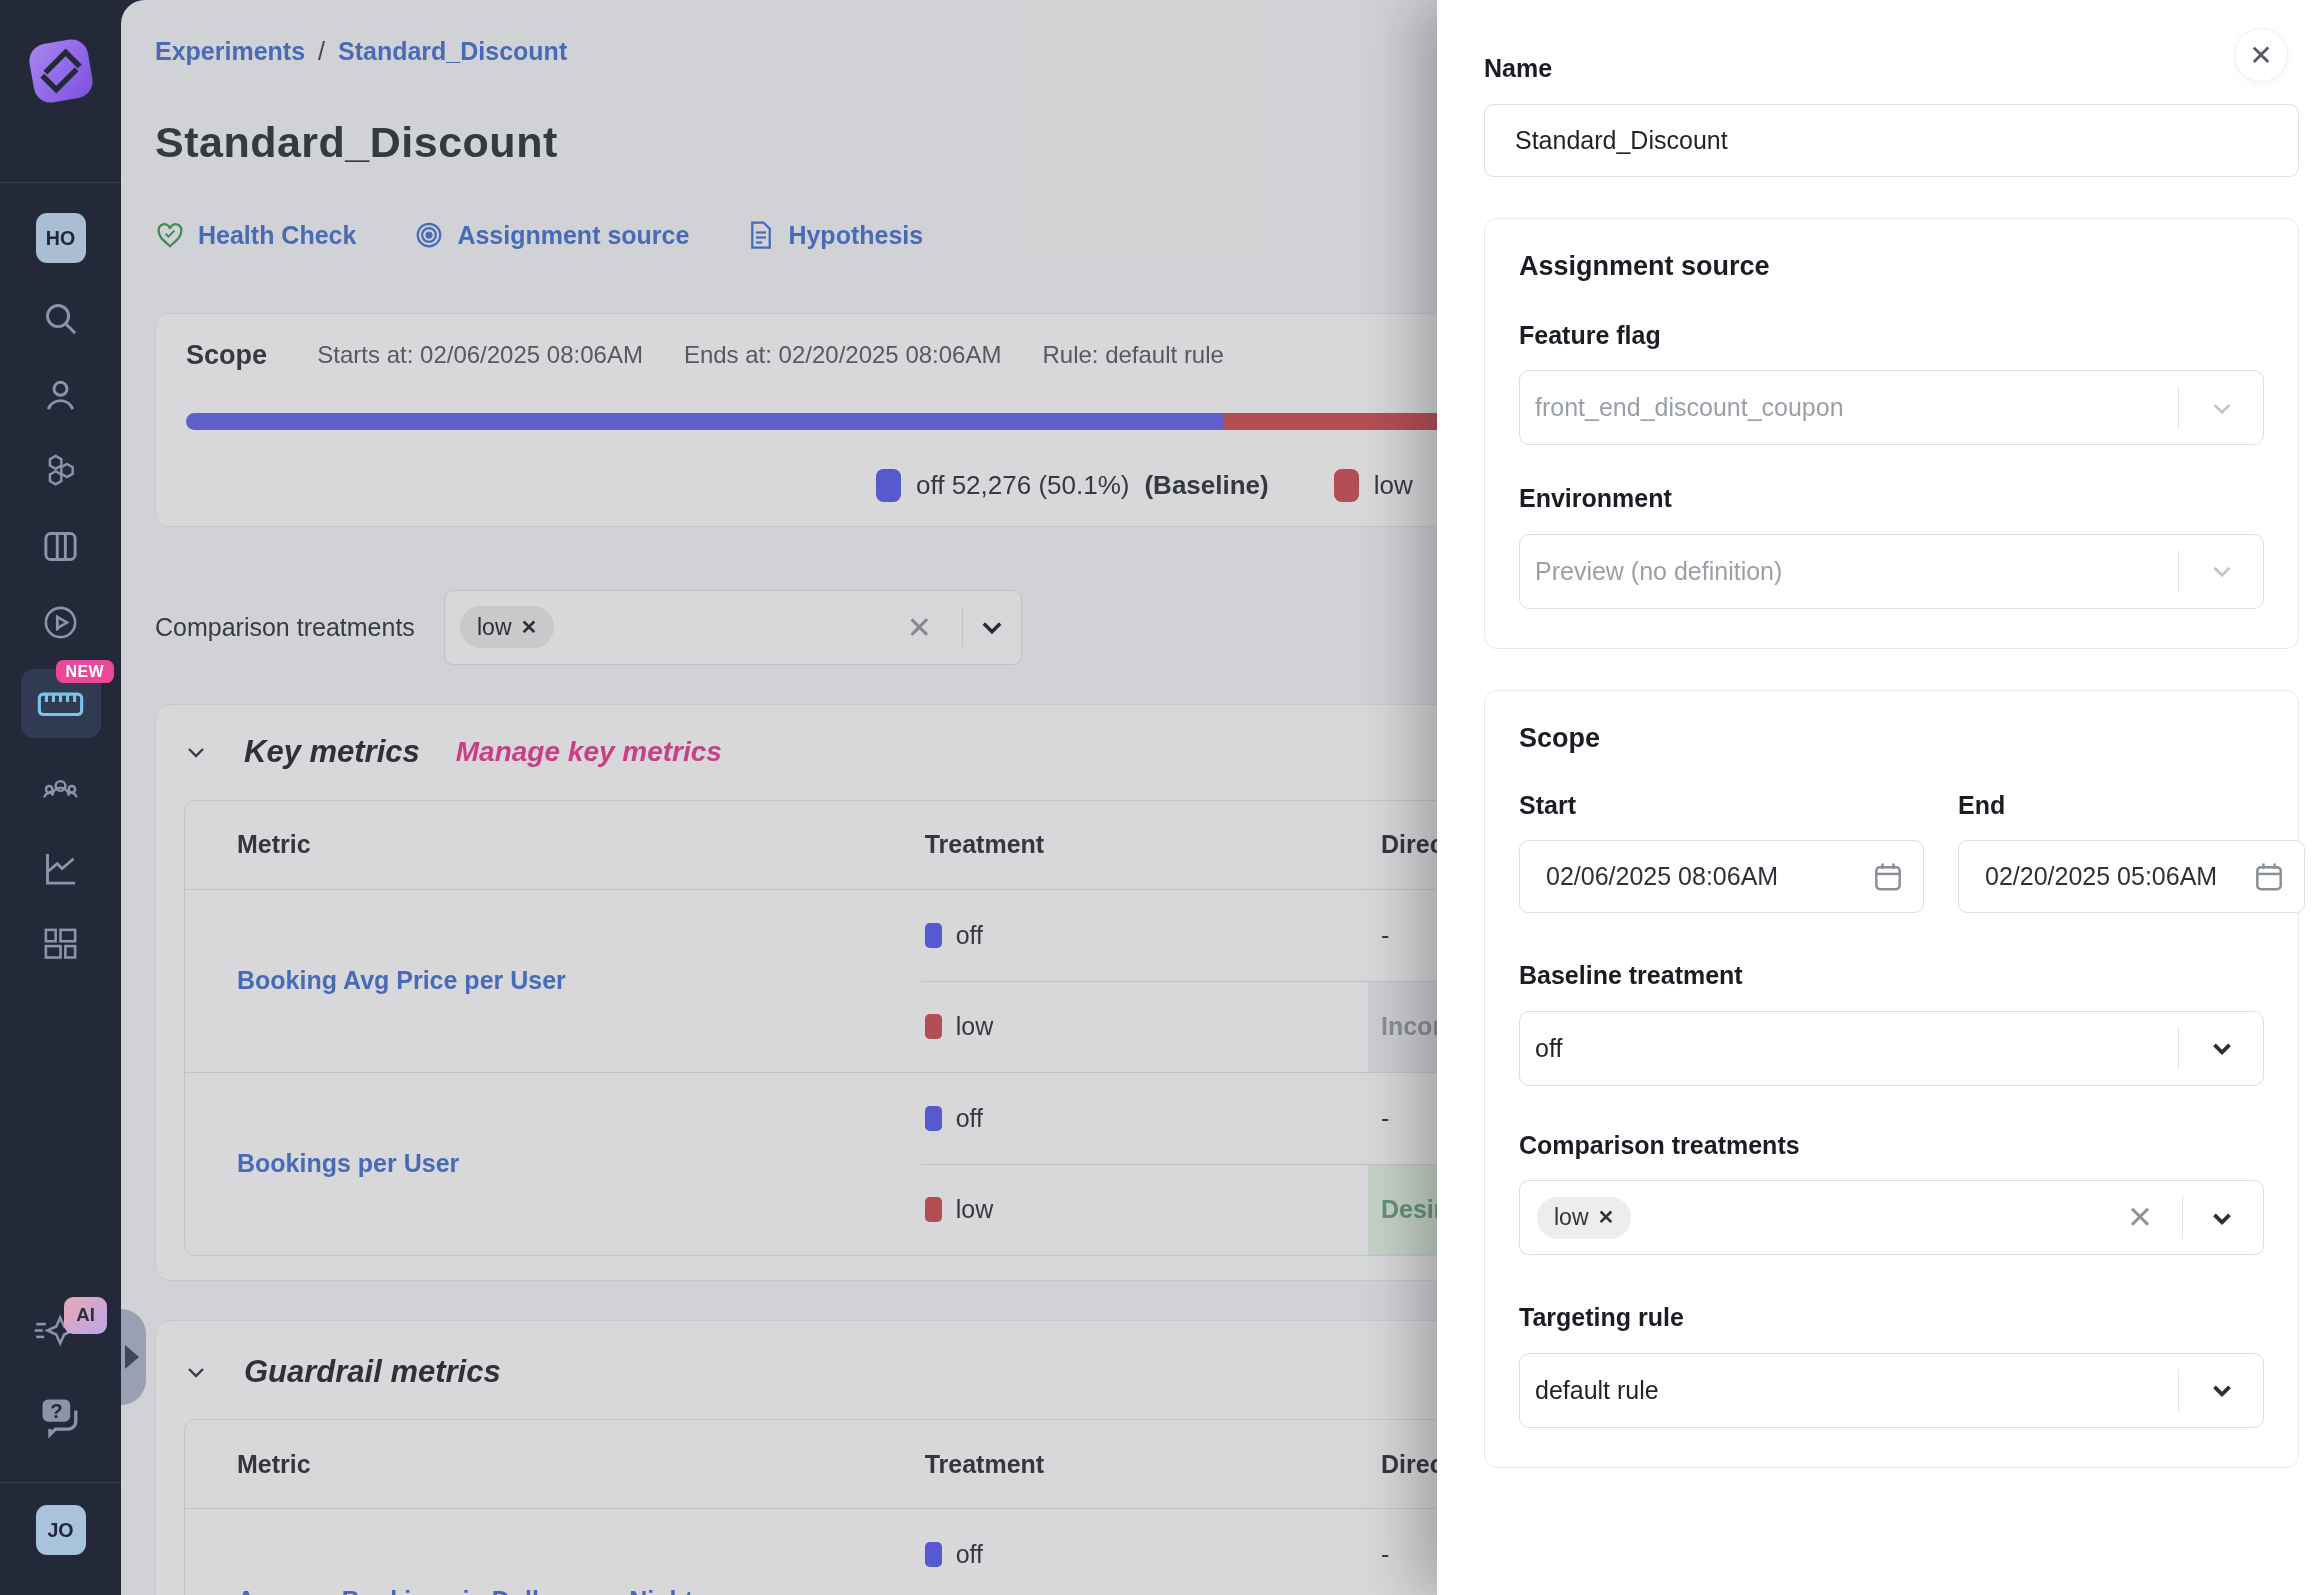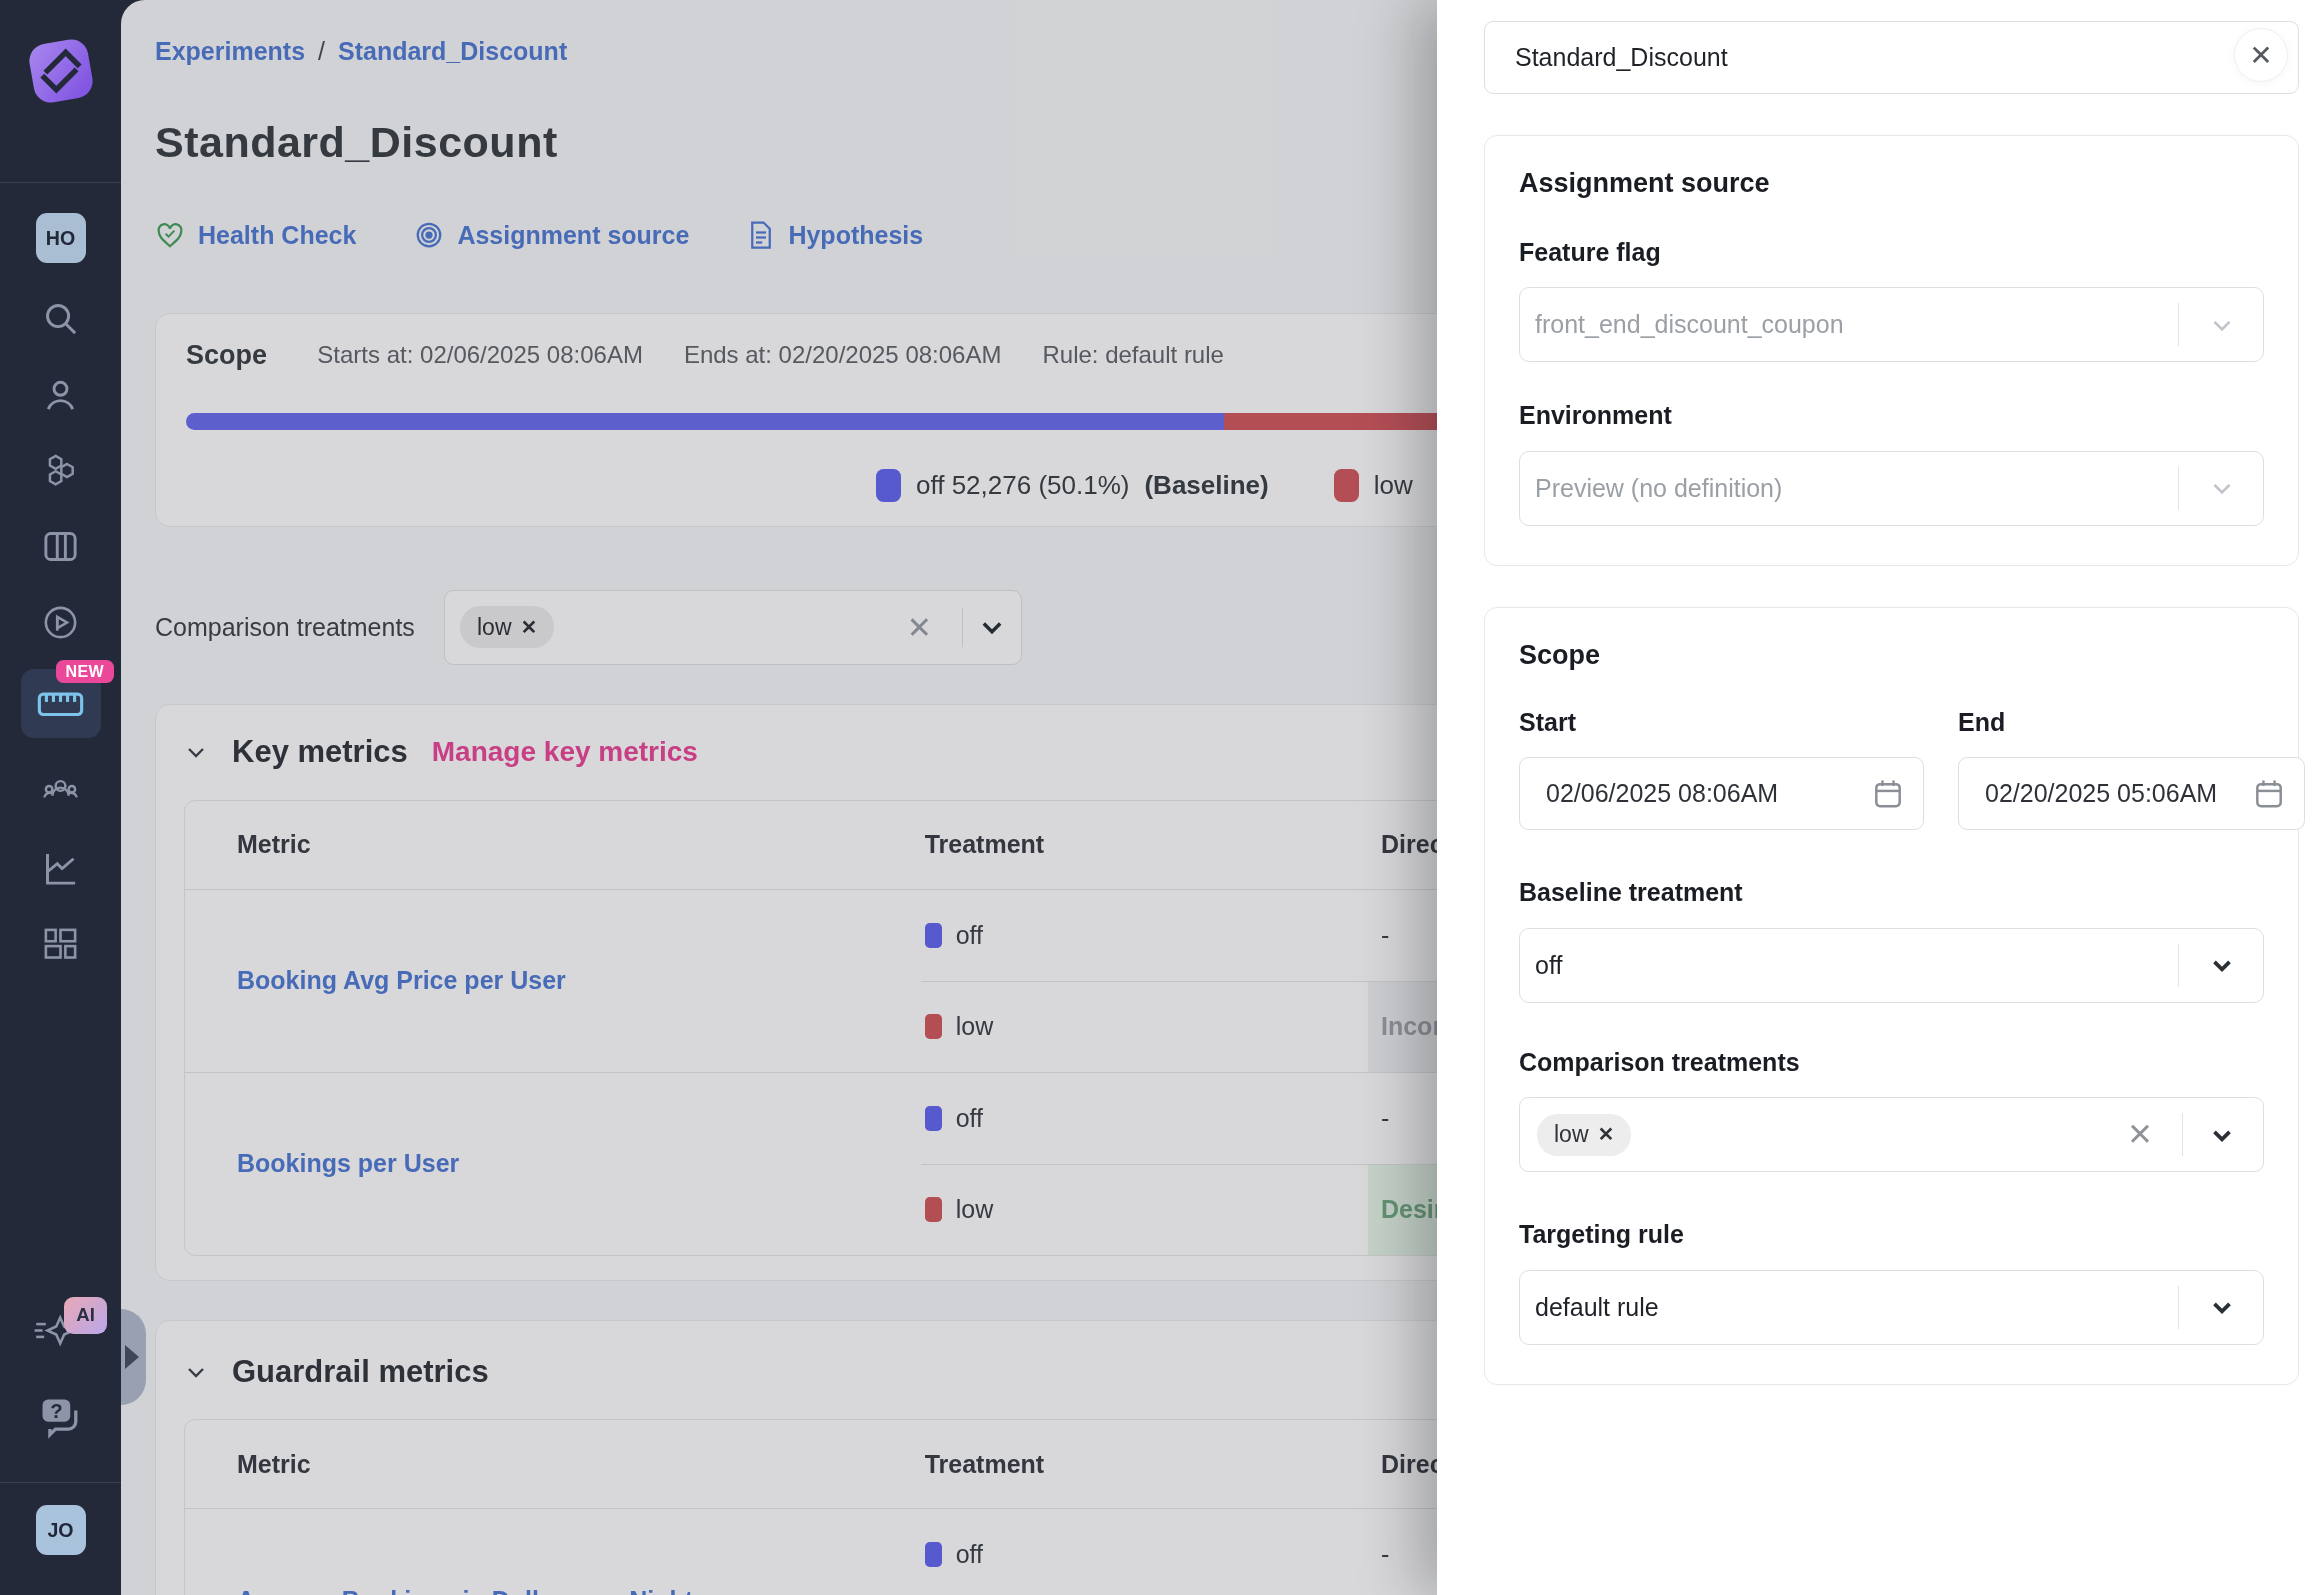--- a/index.html
+++ b/index.html
@@ -60,21 +60,21 @@
   .cmp-row { margin-top:63px; display:flex; align-items:center; }
   .cmp-label { font-size:25px; color:#3f4449; width:289px; }
   .select-box { position:relative; width:578px; height:75px; background:#fff; border:0.9px solid #e2e2e2; border-radius:9.3px; display:flex; align-items:center; padding:0 140px 0 15px; }
   .tag { display:flex; align-items:center; gap:9.3px; background:#ededed; border-radius:20.5px; padding:7.5px 17px; font-size:23px; color:#303338; }
   .tag .x { font-size:19.6px; font-weight:bold; }
   .sel-clear { position:absolute; right:89px; font-size:30px; color:#9aa0a8; }
   .sel-div { position:absolute; right:58px; top:17px; bottom:17px; width:0.9px; background:#e4e4e4; }
   .sel-chev { position:absolute; right:15px; width:28px; height:28px; color:#2b2f36; }
 
   .section-card { margin-top:39px; padding:24px 28px; }
-  .section-head { display:flex; align-items:center; gap:24px; height:47px; }
+  .section-head { display:flex; align-items:center; gap:36px; height:47px;font-style:italic; }
   .sec-chev { width:24px; height:24px; color:#3f444b; }
   .sec-title { font-size:31px; font-weight:bold; color:#33373d; }
   .sec-link { font-size:28px; font-weight:bold; color:#ec4899; text-decoration:none; }
   .table-card { margin-top:24px; border:0.9px solid #e9e9e9; border-radius:11.2px; background:#fff; overflow:hidden; }
   .t-header { display:grid; grid-template-columns:736px 447px 1fr; height:89px; align-items:center; border-bottom:0.9px solid #e6e6e6; }
   .t-header .th { font-size:25px; font-weight:bold; color:#3a3e45; }
   .th-metric { padding-left:52px; }
   .th-treat { padding-left:3.7px; }
   .th-dir { padding-left:13px; }
   .m-row { display:grid; grid-template-columns:736px 447px 1fr; grid-template-rows:91px 91px; }
@@ -393,20 +393,21 @@
 
 <div class="drawer-handle">
     <div class="tri"></div>
   </div>
 
 <div class="panel">
   <div class="close-btn">
       <span>✕</span>
     </div>
 
+  <div class="f-label lbl-name">Name</div>
   <div class="text-input">
       <span>Standard_Discount</span>
     </div>
 
   <div class="p-card">
     <div class="p-card-title">Assignment source</div>
     <div class="p-field-label">Feature flag</div>
     <div class="p-select disabled">
       <span>front_end_discount_coupon</span>
       <span class="p-sel-div"></span>

